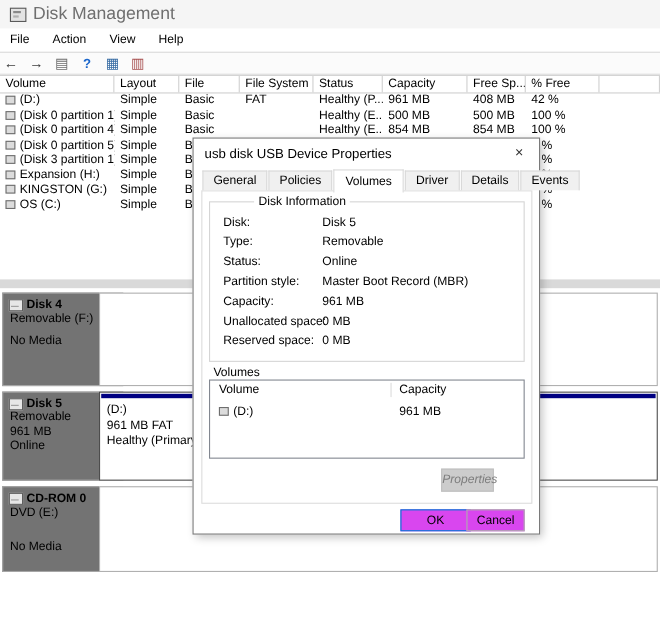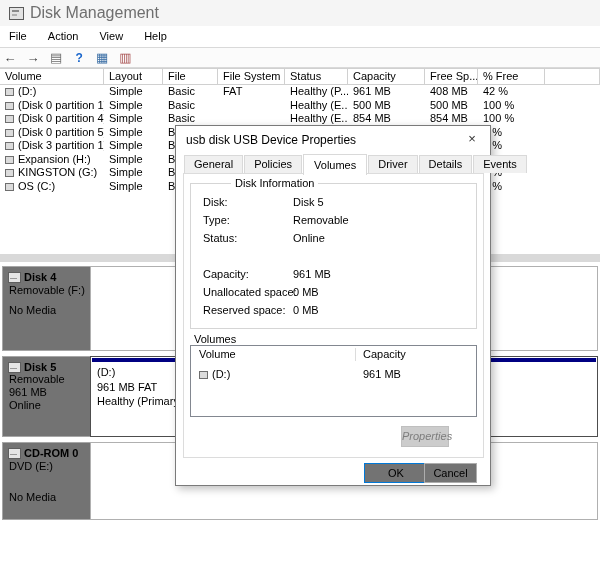--- a/index.html
+++ b/index.html
@@ -75,21 +75,21 @@
   .gb-legend{position:absolute;left:8px;top:-7px;background:#fff;padding:0 4px;margin-left:32px;}
   .gb-row{position:absolute;left:0;width:100%;height:14px;}
   .gb-label{position:absolute;left:12px;white-space:nowrap;}
   .gb-value{position:absolute;left:102px;white-space:nowrap;}
   .vol-label{position:absolute;left:18px;top:207px;}
   .listbox{position:absolute;left:14px;top:219px;width:287px;height:72px;border:1px solid #828790;
            box-sizing:border-box;background:#fff;}
   .lb-colhead{position:absolute;top:2px;white-space:nowrap;}
   .lb-divider{position:absolute;left:164px;top:2px;width:1px;height:13px;background:#dcdcdc;}
   .lb-row{position:absolute;top:22px;left:0;width:100%;height:14px;}
-  .btn{position:absolute;height:21px;background:#737373;border:1px solid #adadad;box-sizing:border-box;
+  .btn{position:absolute;height:21px;background:#d946ef;border:1px solid #adadad;box-sizing:border-box;
        text-align:center;line-height:19px;font-size:11px;}
   .btn-props{left:225px;top:300px;width:48px;background:#cccccc;border-color:#bfbfbf;color:#7d7d7d;font-style:italic;}
   .btn-ok{left:188px;top:337px;width:64px;height:20px;border-color:#0078d7;}
   .btn-cancel{left:248px;top:337px;width:53px;height:20px;}
 </style>
 </head>
 <body>
 
 <div class="window">
 
@@ -258,20 +258,24 @@
         <span class="gb-value">Disk 5</span>
       </div>
       <div class="gb-row" style="top:30px;">
         <span class="gb-label">Type:</span>
         <span class="gb-value">Removable</span>
       </div>
       <div class="gb-row" style="top:48px;">
         <span class="gb-label">Status:</span>
         <span class="gb-value">Online</span>
       </div>
+      <div class="gb-row" style="top:66px;">
+        <span class="gb-label">Partition style:</span>
+        <span class="gb-value">Master Boot Record (MBR)</span>
+      </div>
       <div class="gb-row" style="top:84px;">
         <span class="gb-label">Capacity:</span>
         <span class="gb-value">961 MB</span>
       </div>
       <div class="gb-row" style="top:102px;">
         <span class="gb-label">Unallocated space:</span>
         <span class="gb-value">0 MB</span>
       </div>
       <div class="gb-row" style="top:120px;">
         <span class="gb-label">Reserved space:</span>

